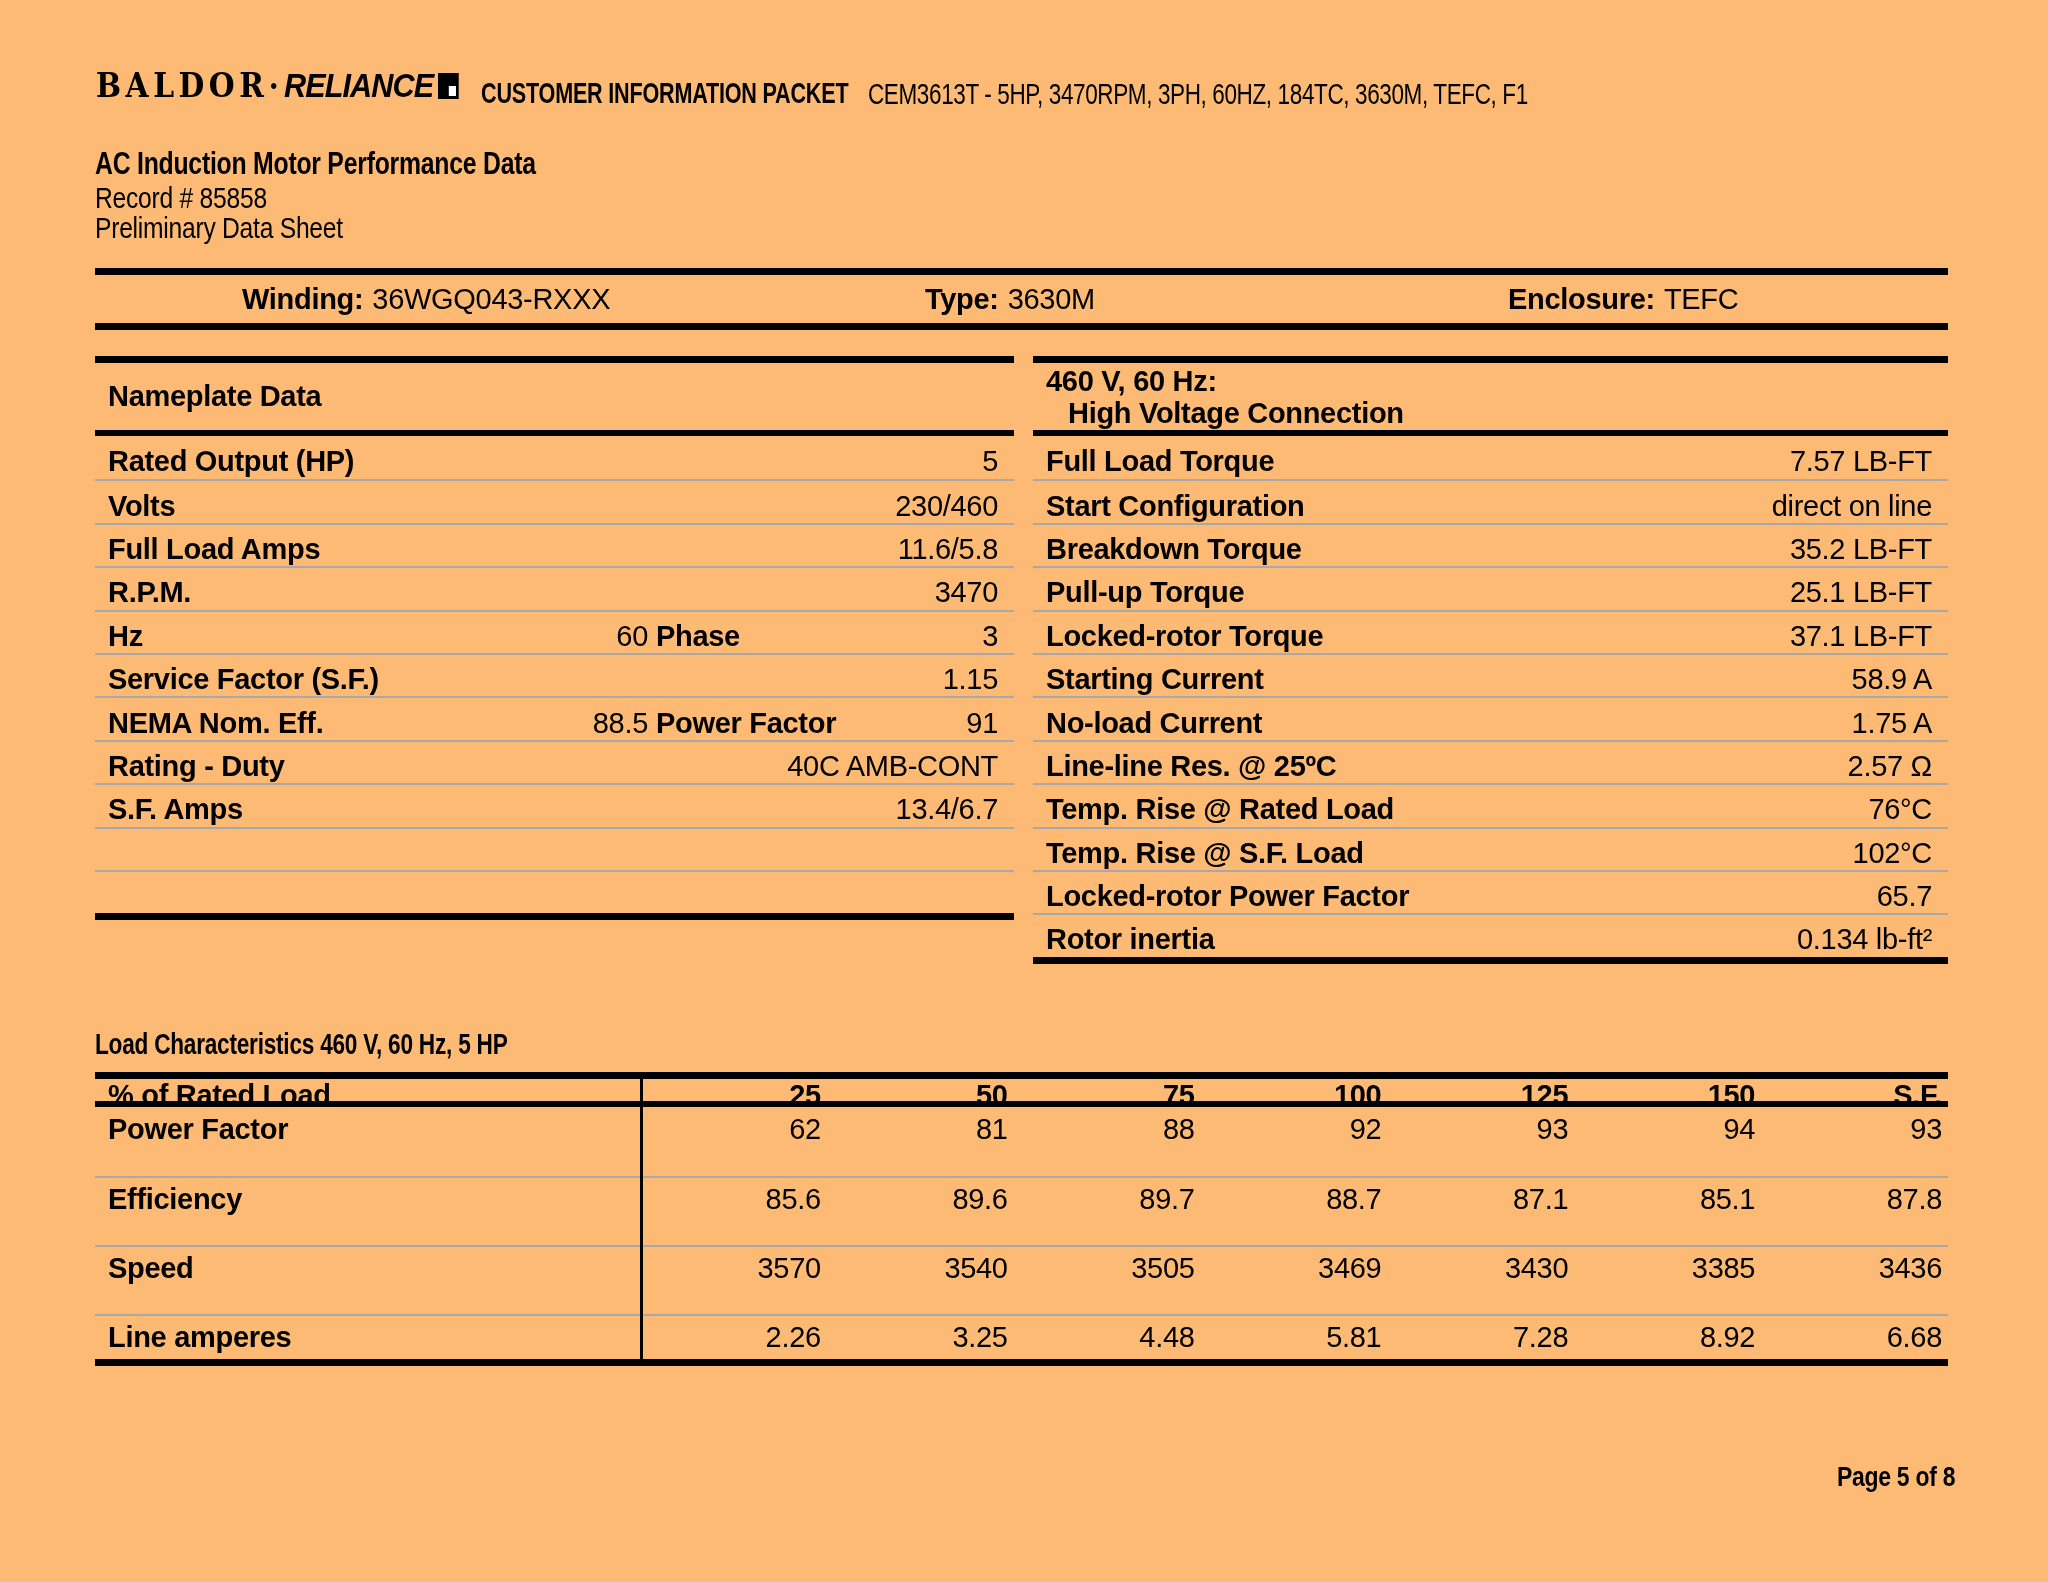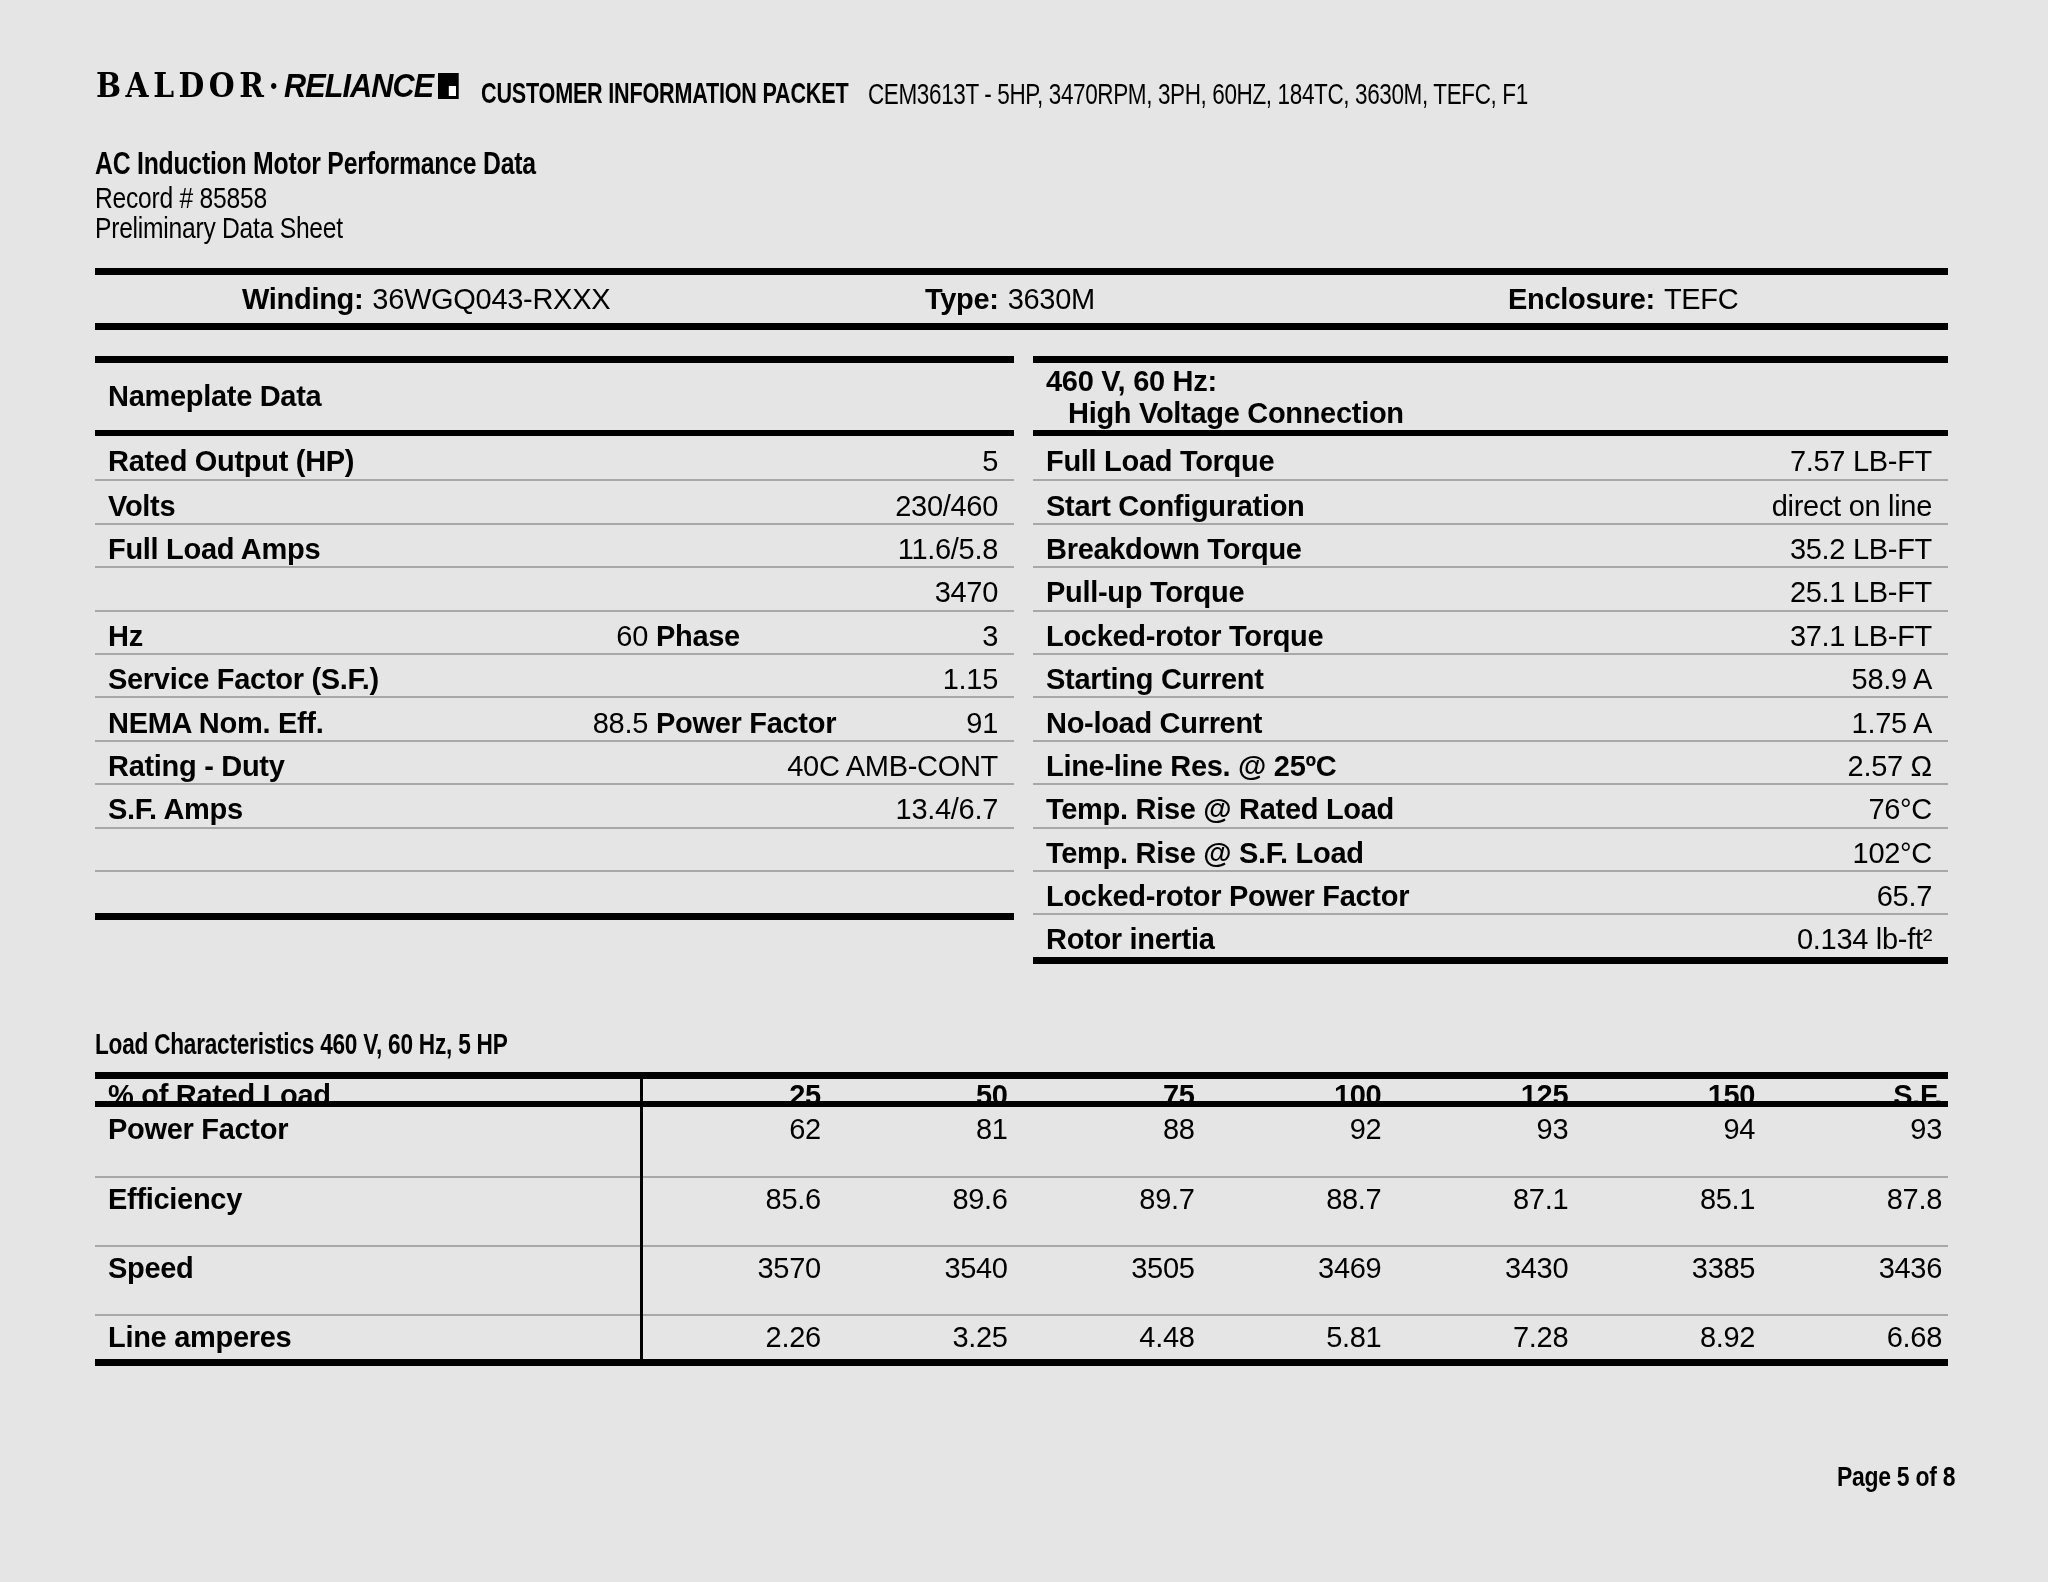--- a/index.html
+++ b/index.html
@@ -1,17 +1,17 @@
 <!DOCTYPE html>
 <html><head>
 <meta charset="utf-8">
 <style>
   html,body{margin:0;padding:0;background:#fff;}
   .page{
-    position:relative;width:2048px;height:1582px;background:#e5e5e5;color:#000;
+    position:relative;width:2048px;height:1582px;background:#fdba74;color:#000;
     font-family:"Liberation Sans",sans-serif;font-size:29px;letter-spacing:-0.3px;
     overflow:hidden;
   }
   .abs{position:absolute;white-space:nowrap;}
   .b{font-weight:bold;}
 
   
   .logo{left:96px;top:66px;display:flex;align-items:center;transform:scaleX(.9);transform-origin:0 50%;}
   .logo-baldor{font-family:"DejaVu Serif",serif;font-weight:bold;font-size:33px;letter-spacing:5px;}
   .logo-dot{font-size:22px;margin:0 8px 0 2px;}
@@ -118,20 +118,24 @@
         </div>
       <div class="row">
           <div class="lp">
             <span class="lbl">Full Load Amps</span>
             <span class="midv"></span>
           </div>
           <span class="midl"></span>
           <span class="val">11.6/5.8</span>
         </div>
       <div class="row">
+          <div class="lp">
+            <span class="lbl">R.P.M.</span>
+            <span class="midv"></span>
+          </div>
           <span class="midl"></span>
           <span class="val">3470</span>
         </div>
       <div class="row">
           <div class="lp">
             <span class="lbl">Hz</span>
             <span class="midv">60</span>
           </div>
           <span class="midl">Phase</span>
           <span class="val">3</span>

